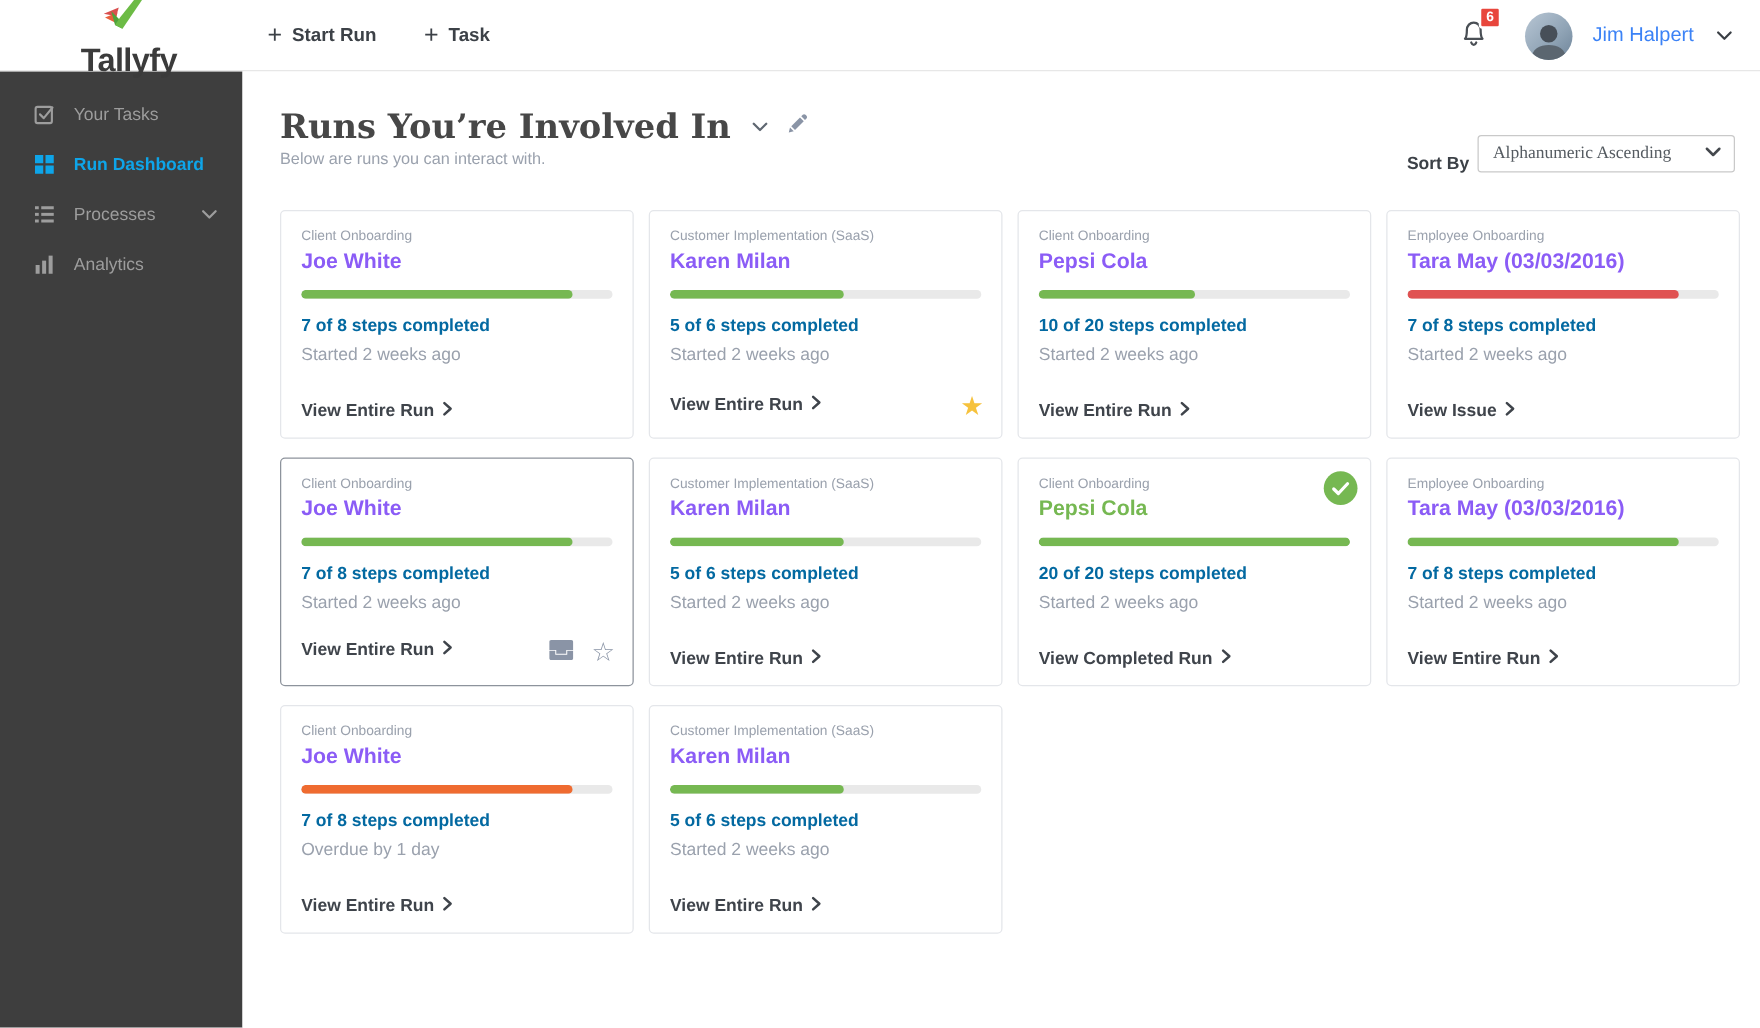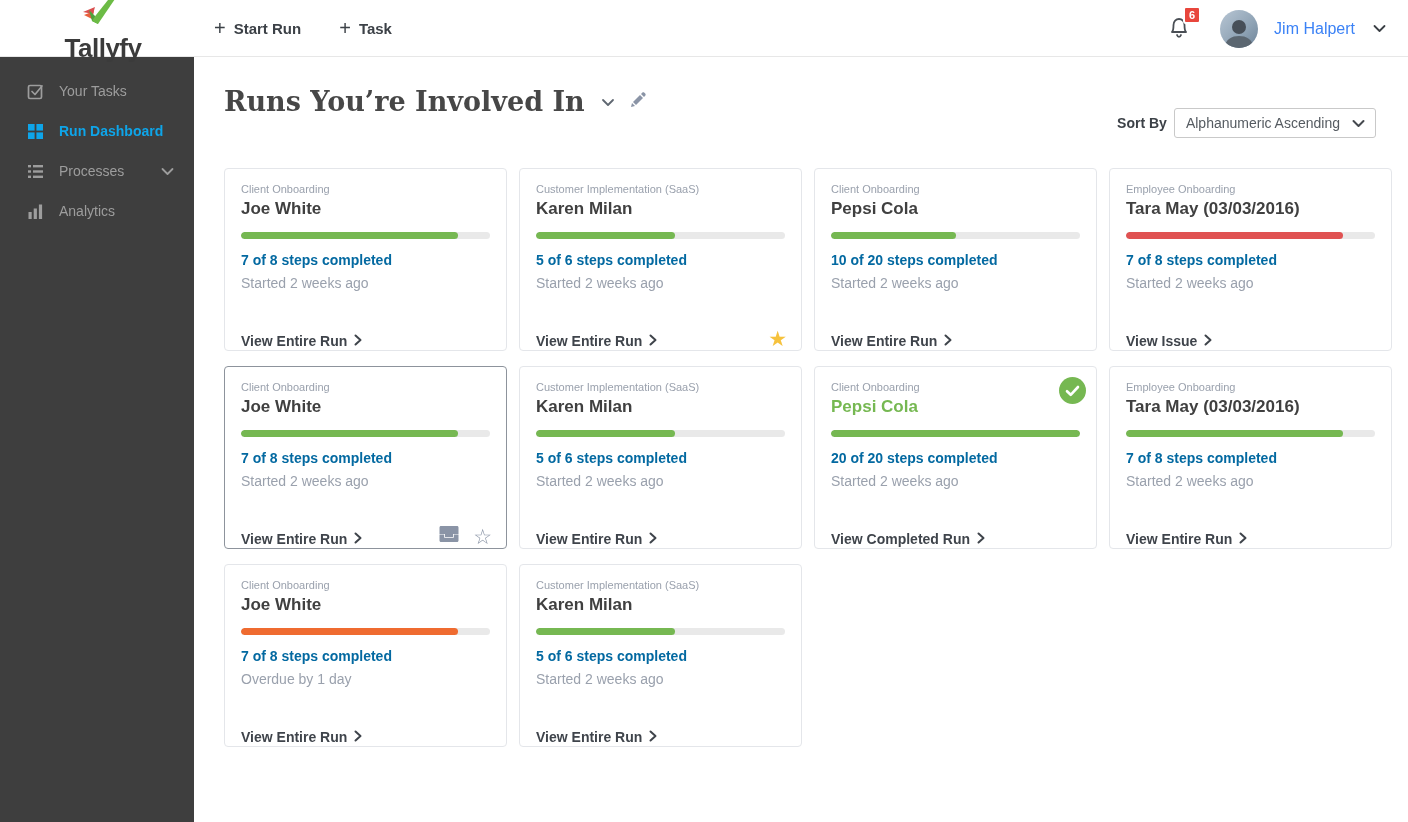--- a/index.html
+++ b/index.html
@@ -37,41 +37,41 @@
   .side-item .side-chevron { position:absolute; right:20px; display:flex; }
 
   
   .main { position:absolute; top:57px; left:194px; width:1214px; height:765px;
     background:#fff; padding:29px 16px 0 30px; }
   .title-row { position:relative; height:56px; }
   .page-title { font-family:"DejaVu Serif","Liberation Serif",serif; font-size:27px;
     font-weight:bold; color:#474747; display:inline; }
   .title-icons { display:inline-flex; align-items:center; gap:14px; margin-left:12px; vertical-align:4px; }
   .subtitle { font-size:13px; color:#9aa1ad; margin-top:2px; }
-  .sort-row { position:absolute; right:16px; top:22px; display:flex; align-items:center; }
+  .sort-row { position:absolute; right:4px; top:22px; display:flex; align-items:flex-end; }
   .sort-label { font-size:14px; font-weight:bold; color:#3c4147; margin-right:7px; }
-  .sort-select { display:flex; align-items:center; gap:12px; border:1px solid #c9c9c9;
+  .sort-select { display:flex; align-items:center; gap:27px; border:1px solid #c9c9c9;
     border-radius:3px; padding:6px 10px 6px 11px; font-size:14px; color:#555b61;
-    background:#fff; cursor:pointer; }
+    background:#fff; cursor:pointer;font-family:Liberation Serif, serif; }
 
   
   .grid { margin-top:26px; display:flex; flex-wrap:wrap; gap:15px 12px; width:1168px; }
   .card { width:283px; height:183px; background:#fff; border:1px solid #e4e6ea;
     border-radius:4px; padding:14px 16px; position:relative; }
   .card.selected { border-color:#8d939c; }
   .c-process { font-size:11px; color:#9aa1ad; }
-  .c-name { font-size:17px; font-weight:bold; color:#404040; margin-top:4px;
+  .c-name { font-size:17px; font-weight:bold; color:#8b5cf6; margin-top:4px;
     white-space:nowrap; overflow:hidden; }
   .c-name.green { color:#76b852; }
   .c-track { margin-top:13px; height:7px; background:#e9e9e9; border-radius:4px; overflow:hidden; }
   .c-fill { height:100%; border-radius:4px; }
   .c-steps { margin-top:13px; font-size:14px; font-weight:bold; color:#0369a1; }
   .c-status { margin-top:7px; font-size:14px; color:#9aa1ad; }
-  .c-footer { position:absolute; left:16px; right:14px; bottom:1px;
-    display:flex; align-items:flex-end; justify-content:space-between; }
+  .c-footer { position:absolute; left:16px; right:14px; bottom:14px;
+    display:flex; align-items:flex-start; justify-content:space-between; }
   .c-link { display:flex; align-items:center; gap:7px; font-size:14px; font-weight:bold;
     color:#3f444b; cursor:pointer; }
   .c-icons { display:flex; align-items:center; gap:14px; }
   .star-filled { color:#f6c23d; font-size:21px; line-height:1; cursor:pointer; }
   .star-outline { color:#8a94a6; font-size:21px; line-height:1; cursor:pointer; }
   .check-badge { position:absolute; top:10px; right:10px; width:27px; height:27px;
     border-radius:50%; background:#76b852; box-shadow:0 0 0 2px #fff;
     display:flex; align-items:center; justify-content:center; }
 </style>
 </head>
@@ -184,20 +184,21 @@
         </svg>
       </span>
       <span>
         <svg width="17" height="17" viewBox="0 0 17 17" fill="#8a94a6">
           <path d="M2 15 L3 11 L6 14 Z"></path>
           <path d="M4 10 L11 3 L14 6 L7 13 Z"></path>
           <path d="M12 2 L13.2 0.8 C13.8 0.2 14.8 0.2 15.4 0.8 L16.2 1.6 C16.8 2.2 16.8 3.2 16.2 3.8 L15 5 Z"></path>
         </svg>
       </span>
     </span>
+    <div class="subtitle">Below are runs you can interact with.</div>
     <div class="sort-row">
       <span class="sort-label">Sort By</span>
       <div class="sort-select">
         <span>Alphanumeric Ascending</span>
         <span>
           <svg width="13" height="9" viewBox="0 0 13 9" fill="none" stroke="#45494e" stroke-width="2" stroke-linecap="round" stroke-linejoin="round">
             <path d="M1.5 2 L6.5 7 L11.5 2"></path>
           </svg>
         </span>
       </div>

